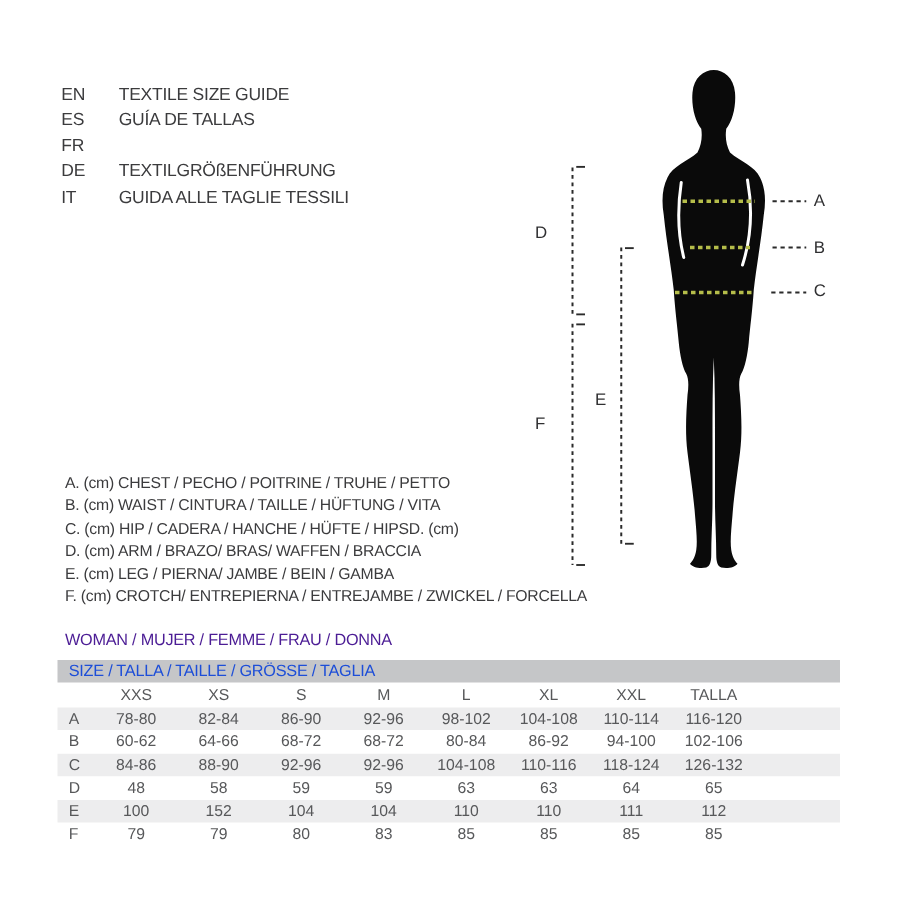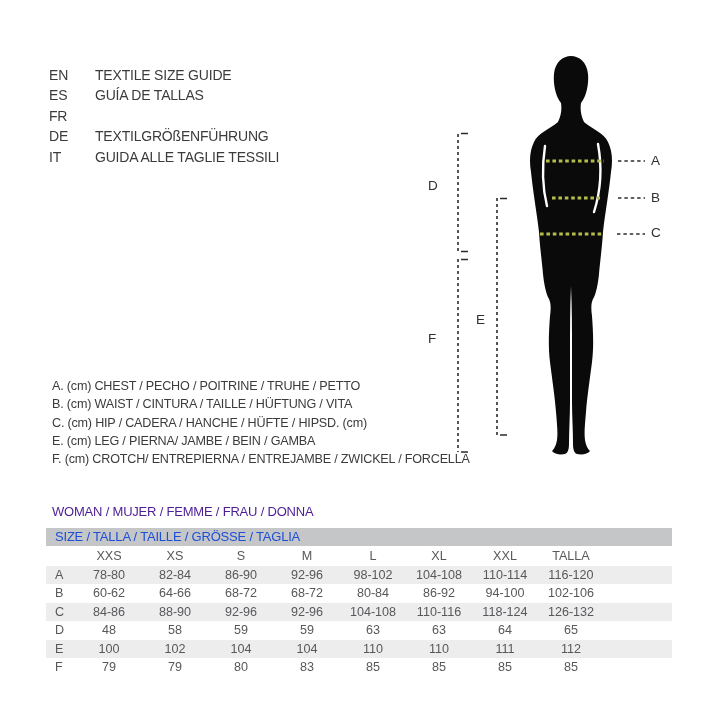--- a/index.html
+++ b/index.html
@@ -124,20 +124,21 @@
   <div class="mlabel mlabel-b">B</div>
   <div class="mlabel mlabel-c">C</div>
   <div class="mlabel mlabel-d">D</div>
   <div class="mlabel mlabel-e">E</div>
   <div class="mlabel mlabel-f">F</div>
 
   <div class="legend" id="legend-block">
       <div class="legend-line">A. (cm) CHEST / PECHO / POITRINE / TRUHE / PETTO</div>
       <div class="legend-line">B. (cm) WAIST / CINTURA / TAILLE / HÜFTUNG / VITA</div>
       <div class="legend-line">C. (cm) HIP / CADERA / HANCHE / HÜFTE / HIPSD. (cm)</div>
+      <div class="legend-line">D. (cm) ARM / BRAZO/ BRAS/ WAFFEN / BRACCIA</div>
       <div class="legend-line">E. (cm) LEG / PIERNA/ JAMBE / BEIN / GAMBA</div>
       <div class="legend-line">F. (cm) CROTCH/ ENTREPIERNA / ENTREJAMBE / ZWICKEL / FORCELLA</div>
     </div>
 
   <div class="group-title">WOMAN / MUJER / FEMME / FRAU / DONNA</div>
 
   <div class="size-table">
     <div class="band">SIZE / TALLA / TAILLE / GRÖSSE / TAGLIA</div>
     <div class="trow sizes" id="sizes-row">
         <div class="tcell label"></div>
@@ -196,21 +197,21 @@
           <div class="tcell">59</div>
           <div class="tcell">63</div>
           <div class="tcell">63</div>
           <div class="tcell">64</div>
           <div class="tcell">65</div>
           <div class="tcell filler"></div>
         </div>
         <div class="trow stripe">
           <div class="tcell label">E</div>
           <div class="tcell">100</div>
-          <div class="tcell">102</div>
+          <div class="tcell">152</div>
           <div class="tcell">104</div>
           <div class="tcell">104</div>
           <div class="tcell">110</div>
           <div class="tcell">110</div>
           <div class="tcell">111</div>
           <div class="tcell">112</div>
           <div class="tcell filler"></div>
         </div>
         <div class="trow">
           <div class="tcell label">F</div>

